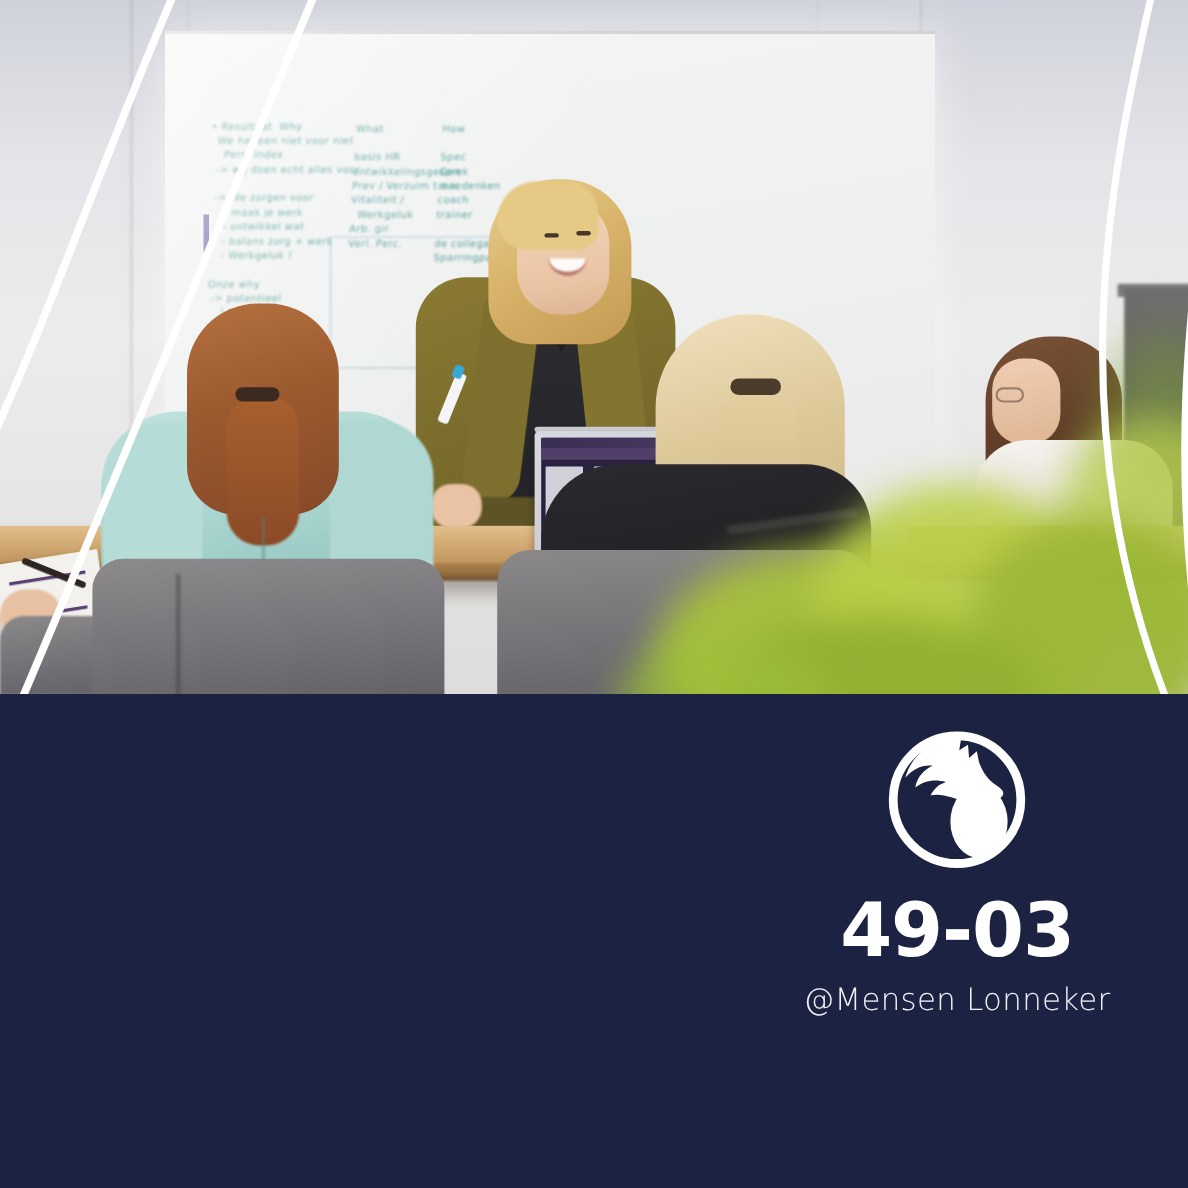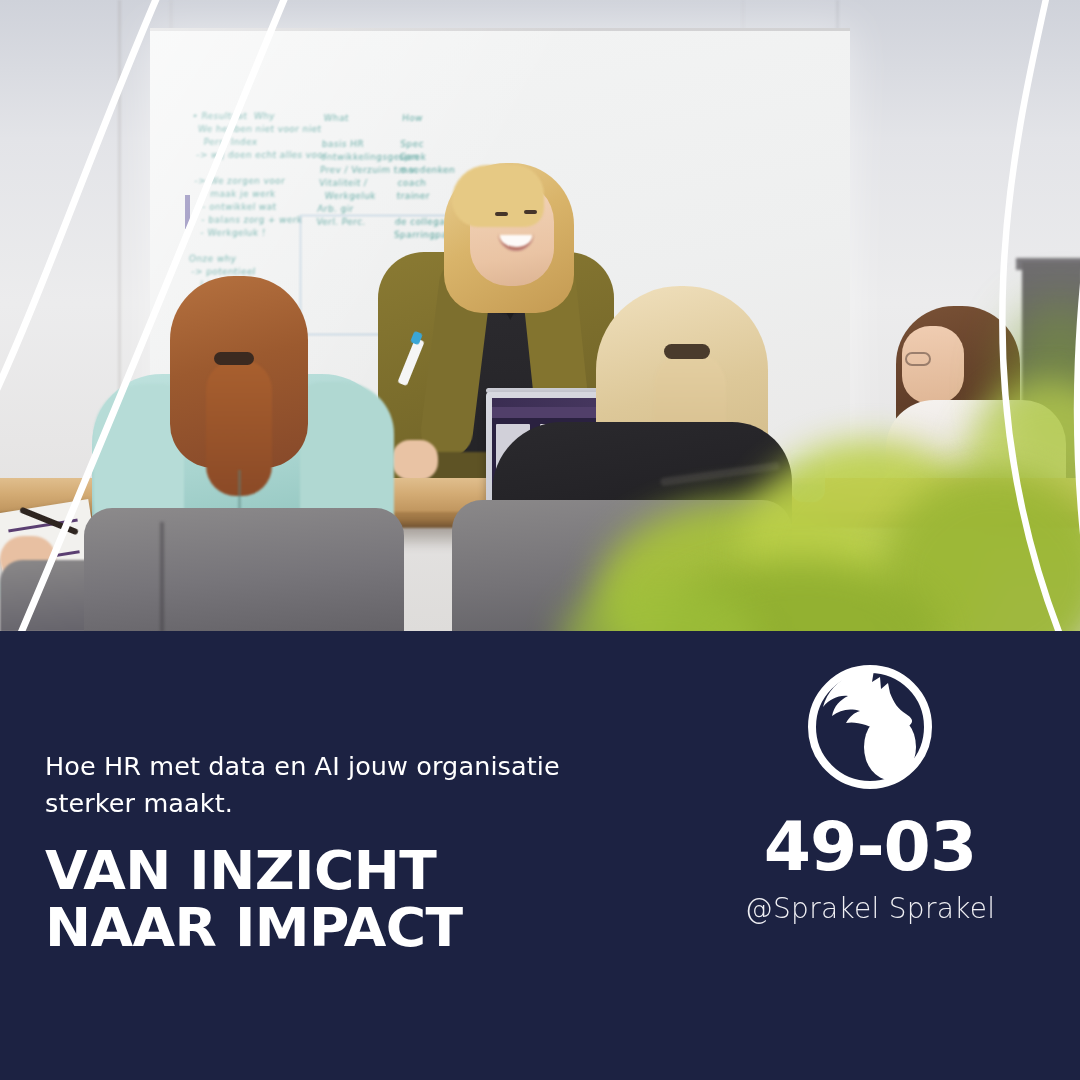--- a/index.html
+++ b/index.html
@@ -392,26 +392,20 @@
     <svg id="arcs" viewBox="0 0 1080 631">
       <path d="M 160 -10 C 95 140, 40 300, -15 415" fill="none" stroke="#ffffff" stroke-width="7" stroke-linecap="round"></path>
       <path d="M 288 -10 C 215 165, 120 400, 18 640" fill="none" stroke="#ffffff" stroke-width="7" stroke-linecap="round"></path>
       <path d="M 1048 -10 C 1012 150, 960 380, 1062 640" fill="none" stroke="#ffffff" stroke-width="6.5" stroke-linecap="round"></path>
       <path d="M 1104 120 C 1084 260, 1058 420, 1098 640" fill="none" stroke="#ffffff" stroke-width="6.5" stroke-linecap="round"></path>
     </svg>
   </div>
 
   <div id="band">
 
-    <div id="copy">
-      <p id="subtitle">Hoe HR met data en AI jouw organisatie
-sterker maakt.</p>
-      <h1 id="headline">VAN INZICHT
-NAAR IMPACT</h1>
-    </div>
 
     <div id="brand">
 
       <svg id="logo" viewBox="0 0 136 136">
 
         <circle cx="68" cy="68" r="58" fill="none" stroke="#ffffff" stroke-width="8"></circle>
 
         <path d="M 72 11
                  L 70 23 L 78 18 L 79 30 L 86 24 L 88 34
                  C 92 44, 96 50, 104 55
@@ -425,16 +419,16 @@
                  C 36 36, 28 40, 21 48
                  C 25 33, 36 21, 52 14
                  C 58 11, 65 10, 72 11 Z" fill="#ffffff"></path>
 
         <ellipse cx="88" cy="88" rx="26" ry="33" fill="#ffffff"></ellipse>
 
         <path d="M 116 88 A 48 48 0 0 1 26 104" fill="none" stroke="#1c2242" stroke-width="0"></path>
       </svg>
 
       <p id="date">49-03</p>
-      <p id="handle">@Sprakel Sprakel</p>
+      <p id="handle">@Mensen Lonneker</p>
     </div>
   </div>
 </div>
 
 </body></html>

